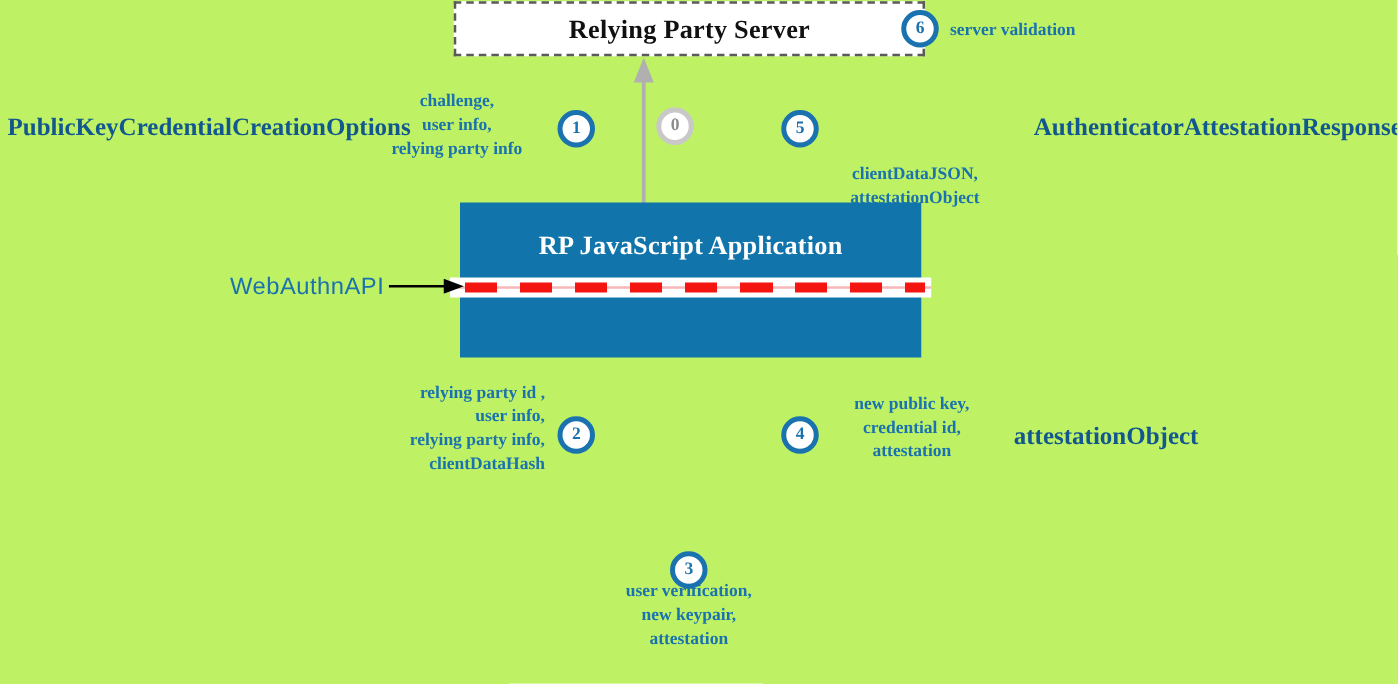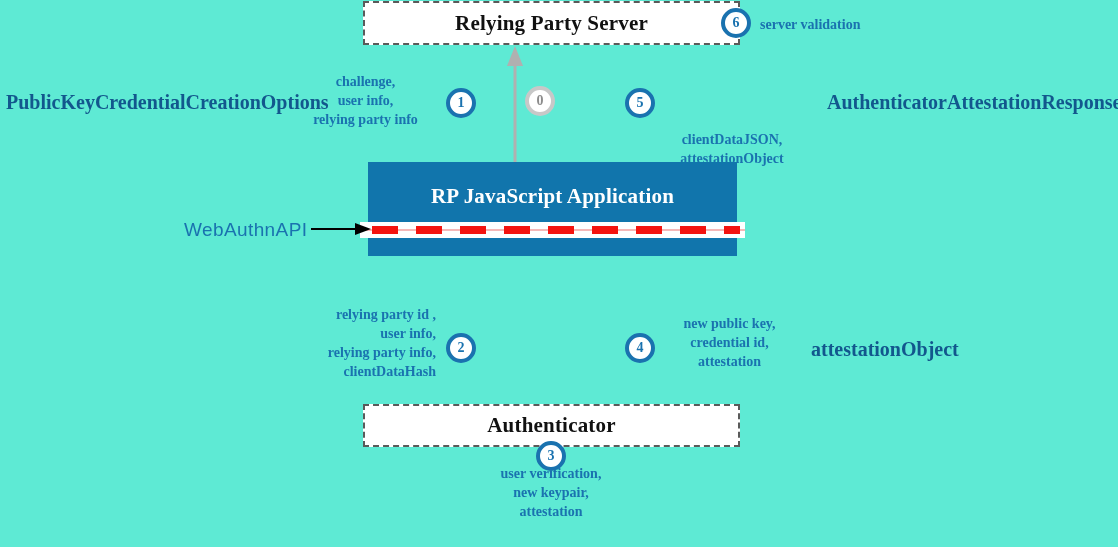--- a/index.html
+++ b/index.html
@@ -4,21 +4,21 @@
 <style>
   html, body {
     margin: 0;
     padding: 0;
     background: #ffffff;
   }
   #canvas {
     position: relative;
     width: 1118px;
     height: 547px;
-    background: #5eead4;
+    background: #bef264;
     overflow: hidden;
     font-family: "Liberation Serif", "DejaVu Serif", serif;
   }
 
   
   .dashed-box {
     position: absolute;
     background: #ffffff;
     border: 2px dashed #5a5a5a;
     box-sizing: border-box;
@@ -36,21 +36,21 @@
 
   #rp-server-box { left: 363px; top: 1px;  width: 377px; height: 44px; }
   #authenticator-box { left: 363px; top: 404px; width: 377px; height: 43px; }
 
   
   #browser-box {
     position: absolute;
     left: 368px;
     top: 162px;
     width: 369px;
-    height: 94px;
+    height: 124px;
     background: #1175ac;
   }
   .blue-box-label {
     position: absolute;
     width: 100%;
     text-align: center;
     font-family: "Liberation Serif", "DejaVu Serif", serif;
     font-weight: bold;
     font-size: 21px;
     color: #ffffff;
@@ -219,23 +219,20 @@
 
   <div class="step-circle" style="left:625px; top:333px;">
     <span>4</span>
   </div>
   <div class="anno center" style="left:662px; top:314px; width:135px;">new public key,
 credential id,
 attestation</div>
 
   <div class="anno strong" style="left:811px; top:340px;">attestationObject</div>
 
-  <div class="dashed-box" id="authenticator-box">
-    <span class="box-label">Authenticator</span>
-  </div>
 
   <div class="step-circle" style="left:536px; top:441px;">
     <span>3</span>
   </div>
   <div class="anno center" style="left:478px; top:464px; width:146px;">user verification,
 new keypair,
 attestation</div>
 
 </div>
 

